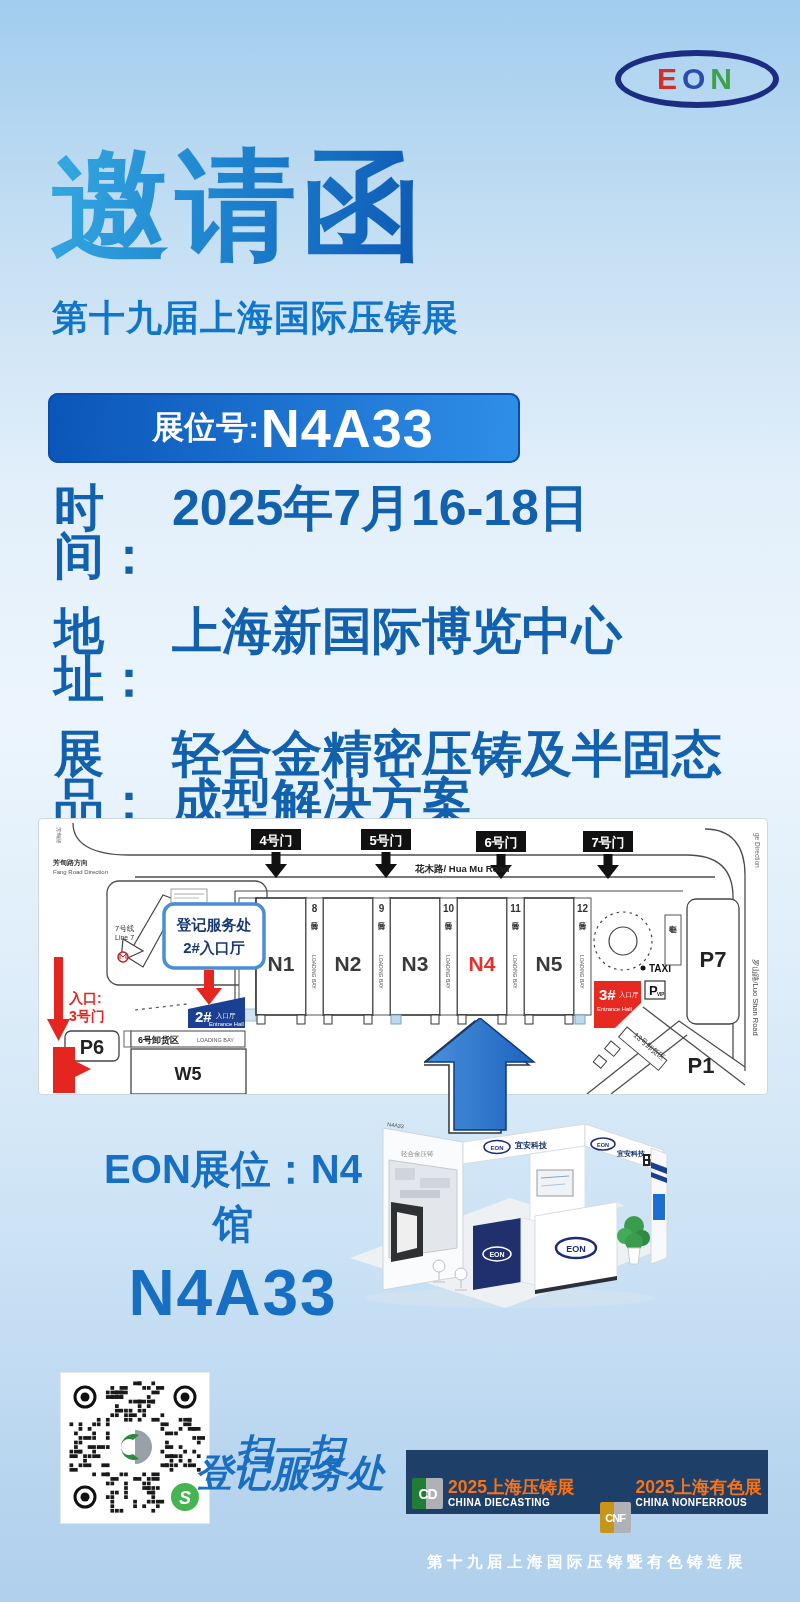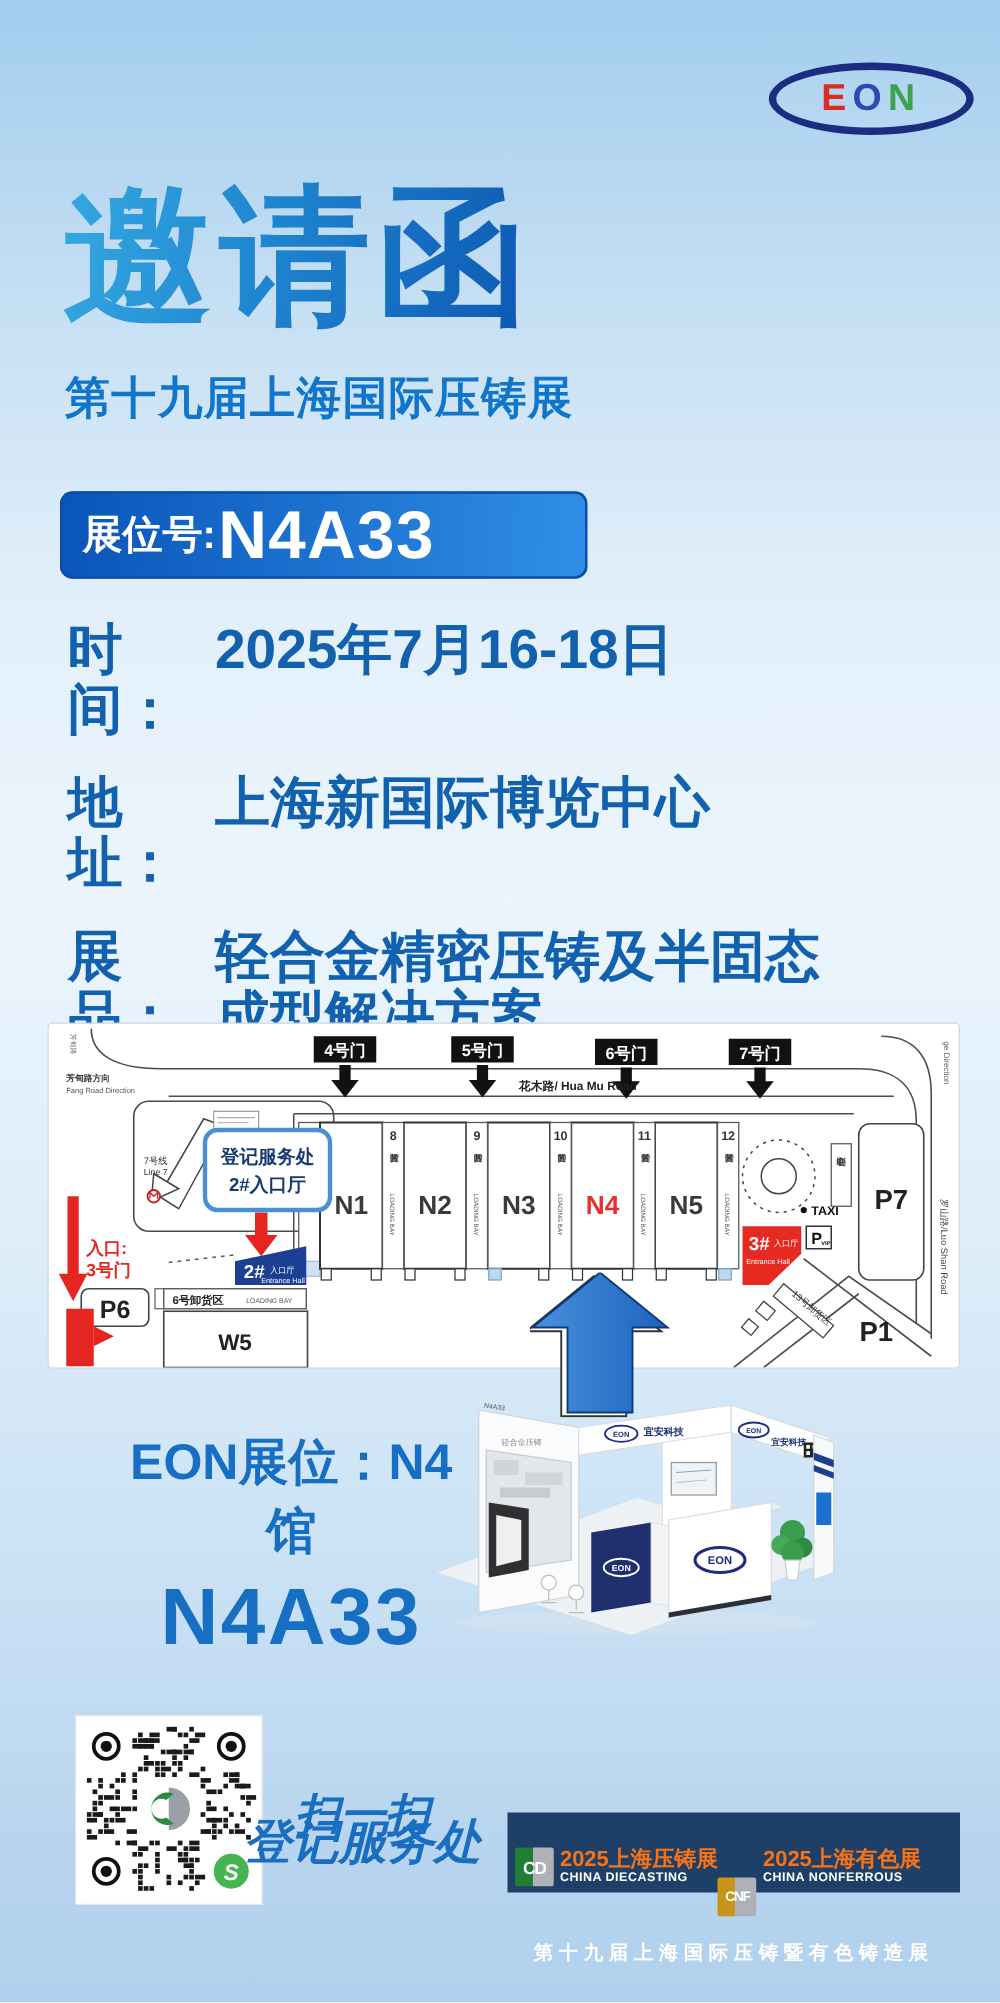--- a/index.html
+++ b/index.html
@@ -13,47 +13,47 @@
   .eon-logo span{font-weight:900;font-size:30px;letter-spacing:5px;line-height:1;}
   .eon-e{color:#d92c24;} .eon-o{color:#2b4bb0;} .eon-n{color:#3ea14b;}
   
   .title{left:50px;top:136px;font-size:120px;font-weight:900;letter-spacing:6px;color:#1479cc;line-height:1.15;}
   @supports ((-webkit-background-clip:text) or (background-clip:text)){
     .title{background:linear-gradient(100deg,#35a9e1 0%,#1e84cf 45%,#0d57b3 100%);
       -webkit-background-clip:text;background-clip:text;-webkit-text-fill-color:transparent;color:transparent;}
   }
   .subtitle{left:52px;top:294px;font-size:36px;font-weight:900;letter-spacing:1px;color:#0f76cb;}
   
-  .badge{left:48px;top:393px;width:422px;height:70px;border-radius:10px;box-sizing:border-box;
+  .badge{left:48px;top:393px;width:472px;height:70px;border-radius:10px;box-sizing:border-box;
     background:linear-gradient(92deg,#0a55b8,#2f8fe8);display:flex;align-items:baseline;padding:0 0 0 18px;
-    box-shadow:inset 0 0 0 2px #0b4da8;}
+    box-shadow:inset 0 0 0 2px #0b4da8;justify-content:center;}
   .badge .lbl{font-size:32px;font-weight:900;color:#fff;align-self:center;}
   .badge .num{font-size:54px;font-weight:900;color:#fff;letter-spacing:1px;align-self:center;margin-left:2px;}
   
-  .details{left:54px;top:496px;width:700px;color:#1161ae;font-weight:900;font-size:44px;}
+  .details{left:54px;top:484px;width:700px;color:#1161ae;font-weight:900;font-size:50px;}
   .drow{display:flex;margin-bottom:27px;line-height:48px;}
   .drow .dl{flex:0 0 118px;}
   
   .map-box{left:38px;top:818px;width:728px;height:275px;background:#fff;border:1px solid #cdd8e2;border-radius:4px;}
   .map-box svg{display:block;}
   
   .big-arrow{left:424px;top:1018px;width:112px;height:116px;z-index:5;}
   
   .booth-render{left:345px;top:1098px;width:325px;height:212px;}
   
   .booth-cap{left:102px;top:1142px;width:262px;text-align:center;color:#176fc3;}
   .booth-cap .l1{font-size:40px;font-weight:900;}
   .booth-cap .l2{font-size:64px;font-weight:900;letter-spacing:2px;margin-top:4px;}
   
   .qr-box{left:60px;top:1372px;width:148px;height:150px;background:#fff;border:1px solid #e6e6e6;}
   .scan1{left:200px;top:1428px;width:180px;text-align:center;font-size:36px;font-weight:900;font-style:italic;color:#1a6ec2;}
   .scan2{left:190px;top:1448px;width:200px;text-align:center;font-size:38px;font-weight:900;font-style:italic;color:#1a6ec2;}
   
   .banner{left:406px;top:1450px;width:362px;height:64px;background:#1e3f67;box-sizing:border-box;padding:4px 6px 3px 6px;}
-  .banner-top{display:flex;justify-content:flex-start;align-items:center;}
+  .banner-top{display:flex;justify-content:space-between;align-items:center;}
   .expo{display:flex;align-items:center;gap:5px;}
   .expo-logo{width:31px;height:31px;border-radius:2px;display:flex;align-items:center;justify-content:center;
     color:#fff;font-weight:900;}
   .logo-cd{background:linear-gradient(90deg,#1f7d36 0 46%,#aeb2b6 46% 100%);font-size:14px;letter-spacing:-1px;}
   .logo-cnf{background:linear-gradient(90deg,#c6951a 0 46%,#aeb2b6 46% 100%);font-size:11px;letter-spacing:-1px;margin-top:48px;}
   .expo-txt .t1{font-size:17.5px;font-weight:900;color:#f97316;line-height:1.1;}
   .expo-txt .t2{font-size:10px;font-weight:800;color:#fff;line-height:1.15;letter-spacing:.4px;}
   .banner-bottom{margin-top:19px;text-align:center;color:#fff;font-size:15.5px;font-weight:900;letter-spacing:4.5px;white-space:nowrap;}
   text{font-family:"Liberation Sans","DejaVu Sans",sans-serif;}
   .vcjk{writing-mode:vertical-rl;text-orientation:upright;}

